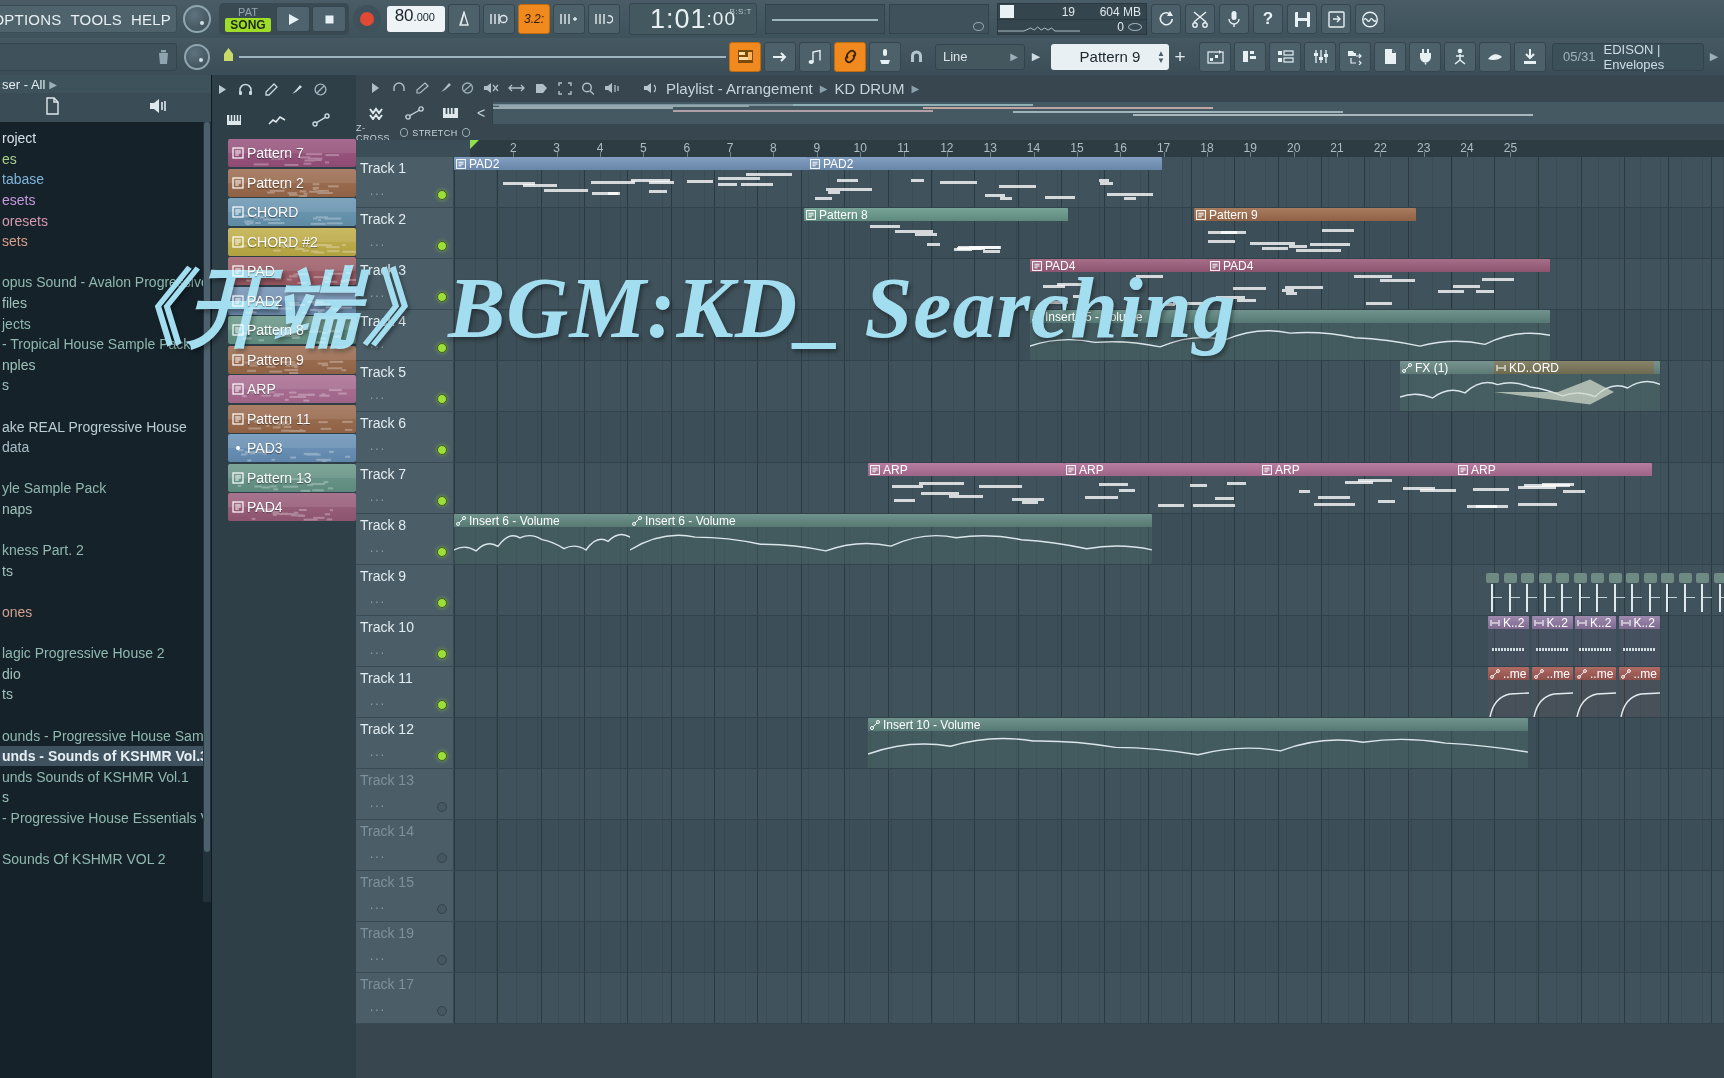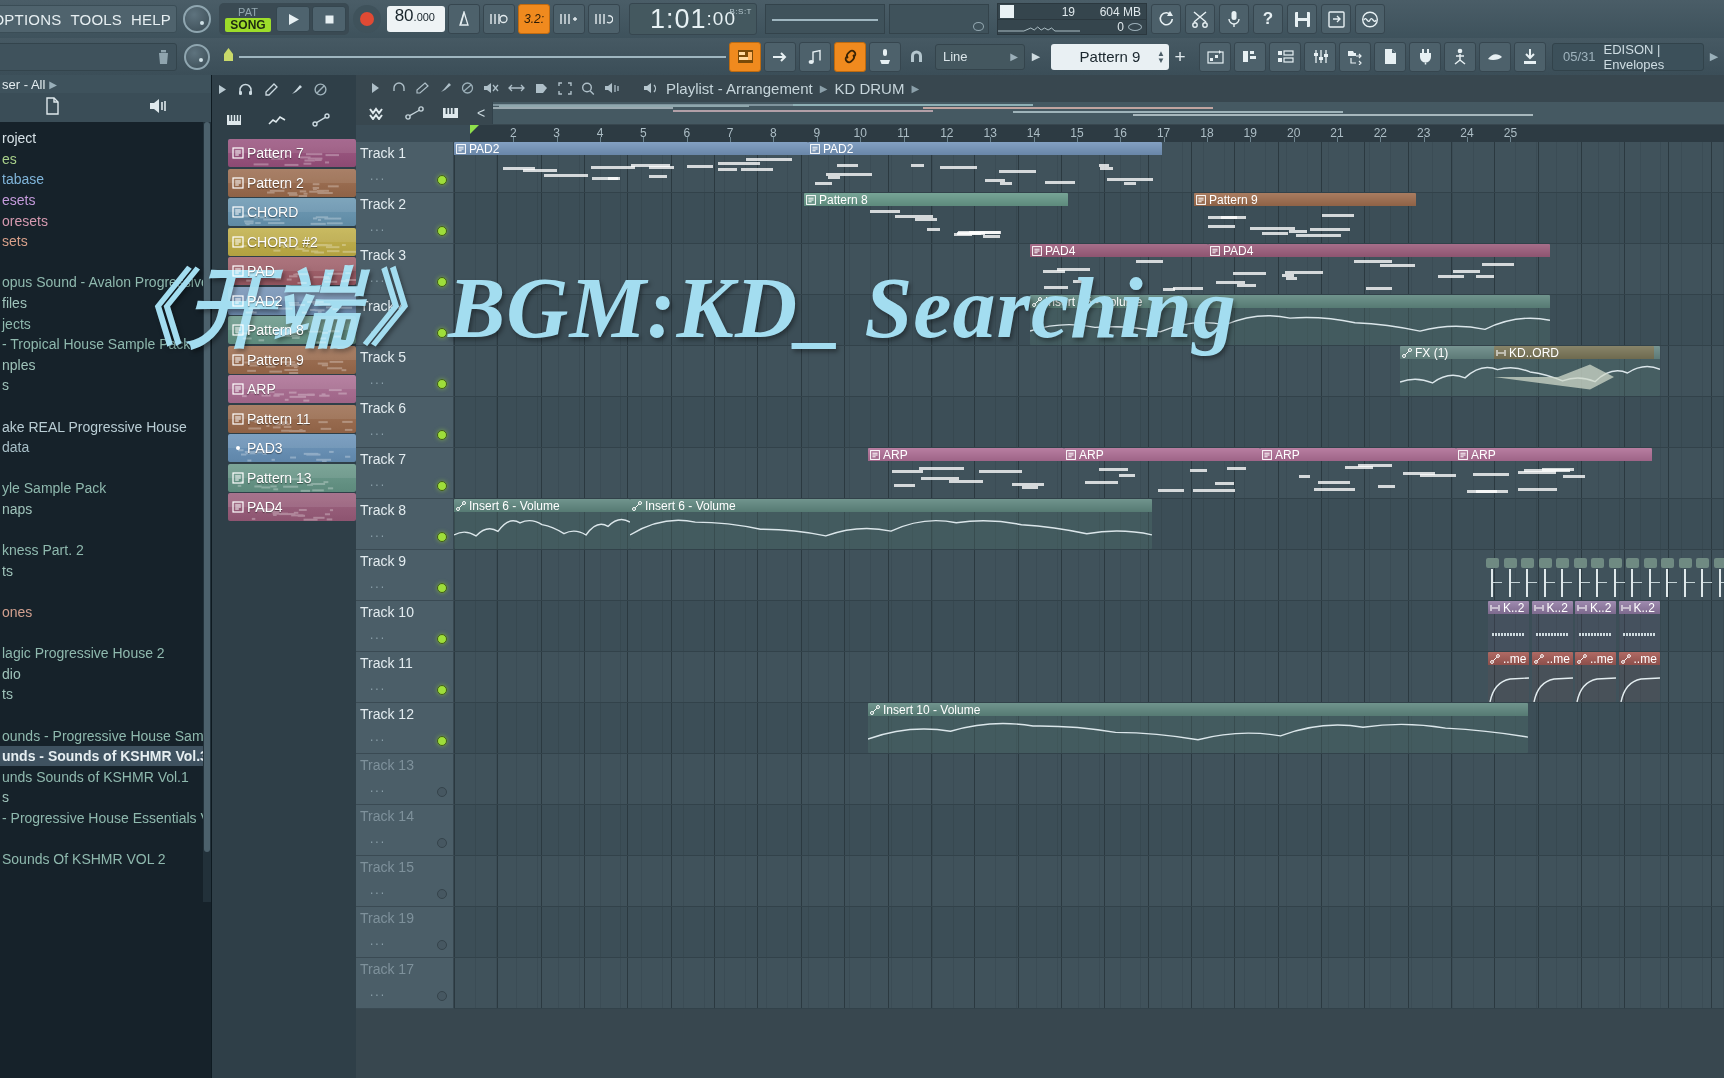--- a/index.html
+++ b/index.html
@@ -955,20 +955,28 @@
         <div style="position: absolute; left: 0px; top: 5px; width: 180px; height: 2px; background: rgb(154, 169, 176);"></div>
         <div style="position: absolute; left: 6px; top: 3px; width: 250px; height: 2px; background: rgb(143, 167, 173);"></div>
         <div style="position: absolute; left: 180px; top: 8px; width: 260px; height: 2px; background: rgb(178, 160, 168);"></div>
         <div style="position: absolute; left: 300px; top: 2px; width: 240px; height: 2px; background: rgb(143, 176, 181);"></div>
         <div style="position: absolute; left: 430px; top: 5px; width: 290px; height: 2px; background: rgb(192, 164, 160);"></div>
         <div style="position: absolute; left: 520px; top: 9px; width: 330px; height: 2px; background: rgb(159, 180, 186);"></div>
         <div style="position: absolute; left: 640px; top: 12px; width: 400px; height: 2px; background: rgb(168, 184, 189);"></div>
       </div>
   </div>
 
+  <div id="zrow">
+    <div id="zrowLeft">
+      <span>Z-CROSS</span>
+      <span class="zcirc"></span>
+      <span>STRETCH</span>
+      <span class="zcirc"></span>
+    </div>
+  </div>
 
   <div id="ruler">
     <div id="rulerLeftPad"></div>
     <div id="rulerNums">
       <div id="phMark"></div>
     <div class="rnum" style="left: 43.35px;">2</div>
         <div class="rtick" style="left: 43.35px;"></div>
         <div class="rnum" style="left: 86.7px;">3</div>
         <div class="rtick" style="left: 86.7px;"></div>
         <div class="rnum" style="left: 130.05px;">4</div>

